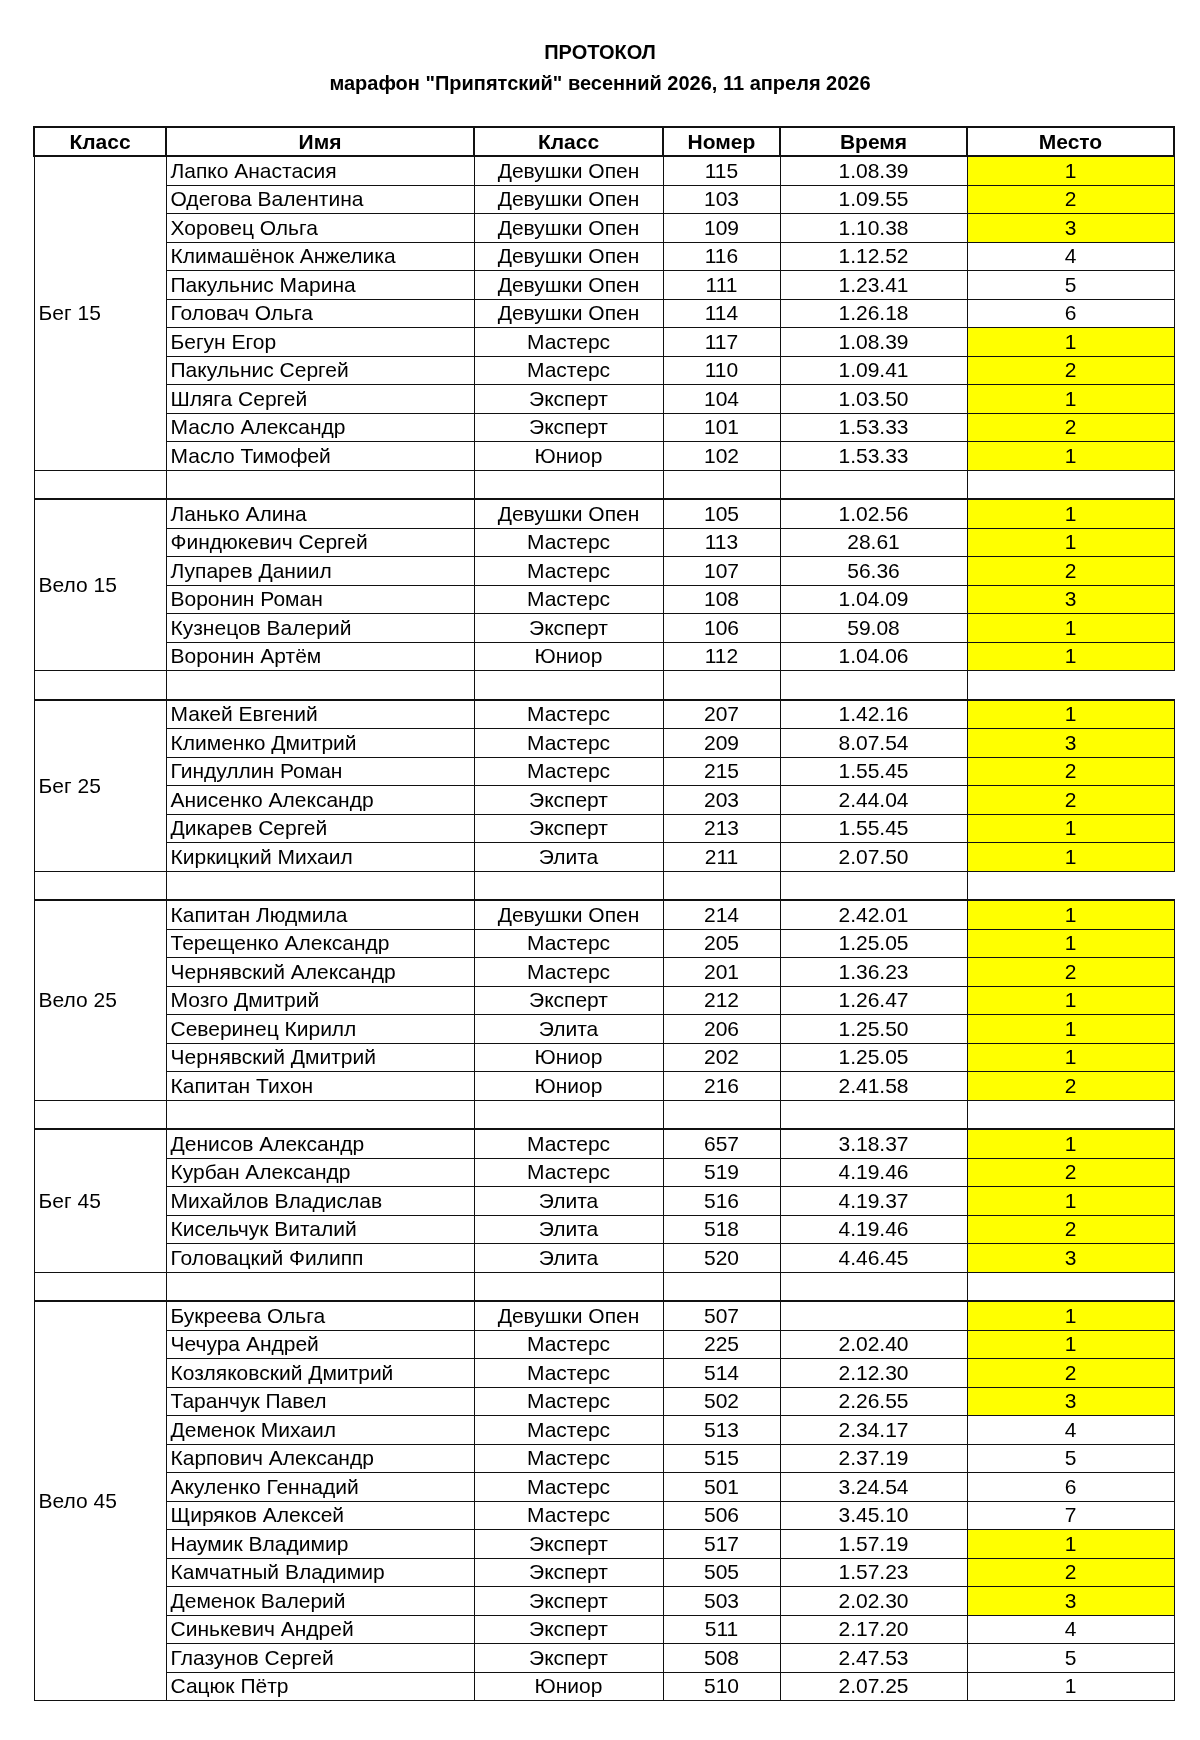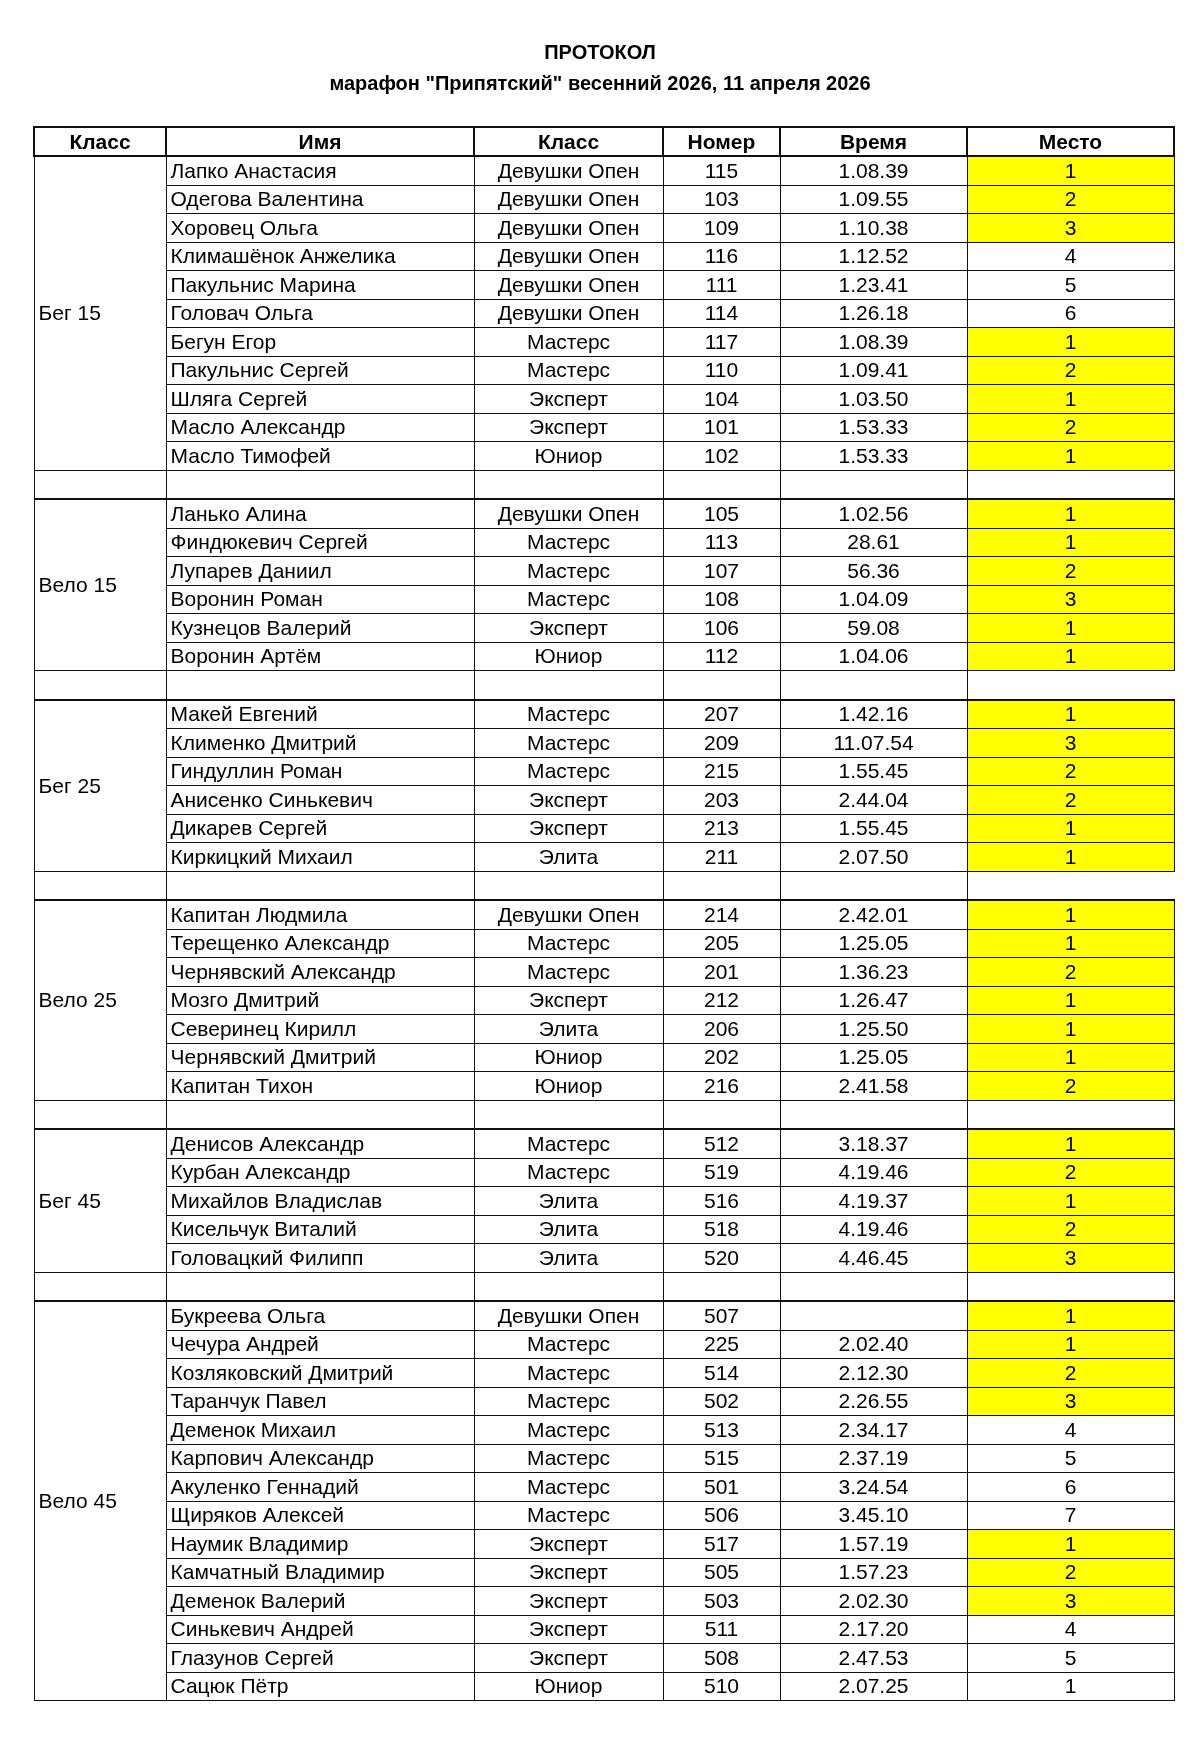--- a/index.html
+++ b/index.html
@@ -213,32 +213,32 @@
         <td class="name">Макей Евгений</td>
         <td class="cls">Мастерс</td>
         <td class="num">207</td>
         <td class="time">1.42.16</td>
         <td class="place hl">1</td>
       </tr>
       <tr>
         <td class="name">Клименко Дмитрий</td>
         <td class="cls">Мастерс</td>
         <td class="num">209</td>
-        <td class="time">11.07.54</td>
+        <td class="time">8.07.54</td>
         <td class="place hl">3</td>
       </tr>
       <tr>
         <td class="name">Гиндуллин Роман</td>
         <td class="cls">Мастерс</td>
         <td class="num">215</td>
         <td class="time">1.55.45</td>
         <td class="place hl">2</td>
       </tr>
       <tr>
-        <td class="name">Анисенко Синькевич</td>
+        <td class="name">Анисенко Александр</td>
         <td class="cls">Эксперт</td>
         <td class="num">203</td>
         <td class="time">2.44.04</td>
         <td class="place hl">2</td>
       </tr>
       <tr>
         <td class="name">Дикарев Сергей</td>
         <td class="cls">Эксперт</td>
         <td class="num">213</td>
         <td class="time">1.55.45</td>
@@ -322,21 +322,21 @@
         <td class="num"></td>
         <td class="time"></td>
         <td class="place"></td>
       </tr>
     </tbody>
     <tbody class="grp">
       <tr>
         <td class="group" rowspan="5">Бег 45</td>
         <td class="name">Денисов Александр</td>
         <td class="cls">Мастерс</td>
-        <td class="num">512</td>
+        <td class="num">657</td>
         <td class="time">3.18.37</td>
         <td class="place hl">1</td>
       </tr>
       <tr>
         <td class="name">Курбан Александр</td>
         <td class="cls">Мастерс</td>
         <td class="num">519</td>
         <td class="time">4.19.46</td>
         <td class="place hl">2</td>
       </tr>

